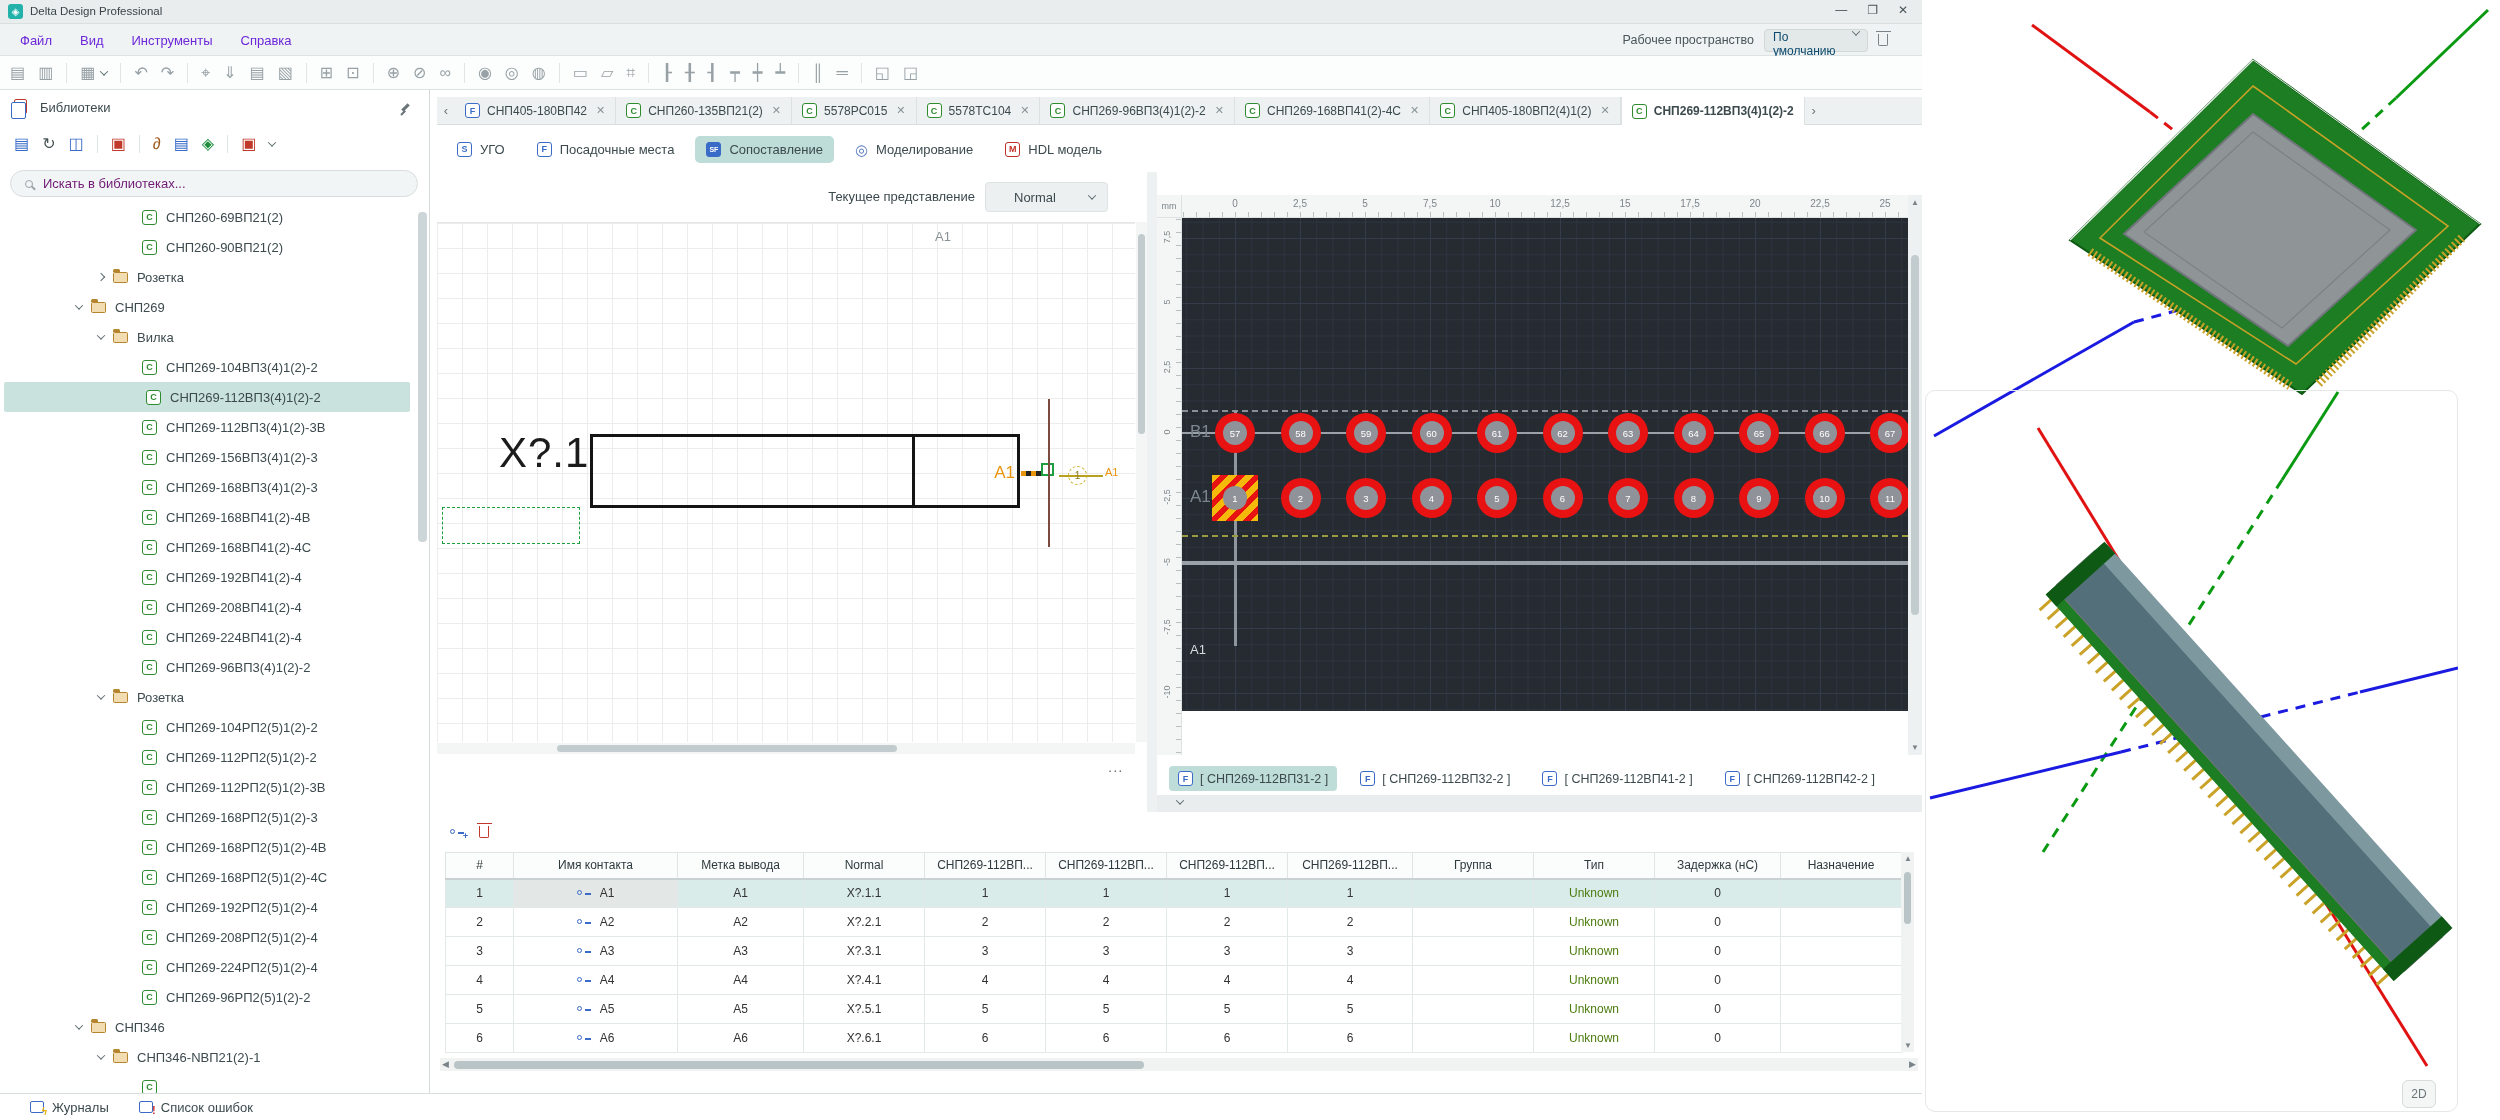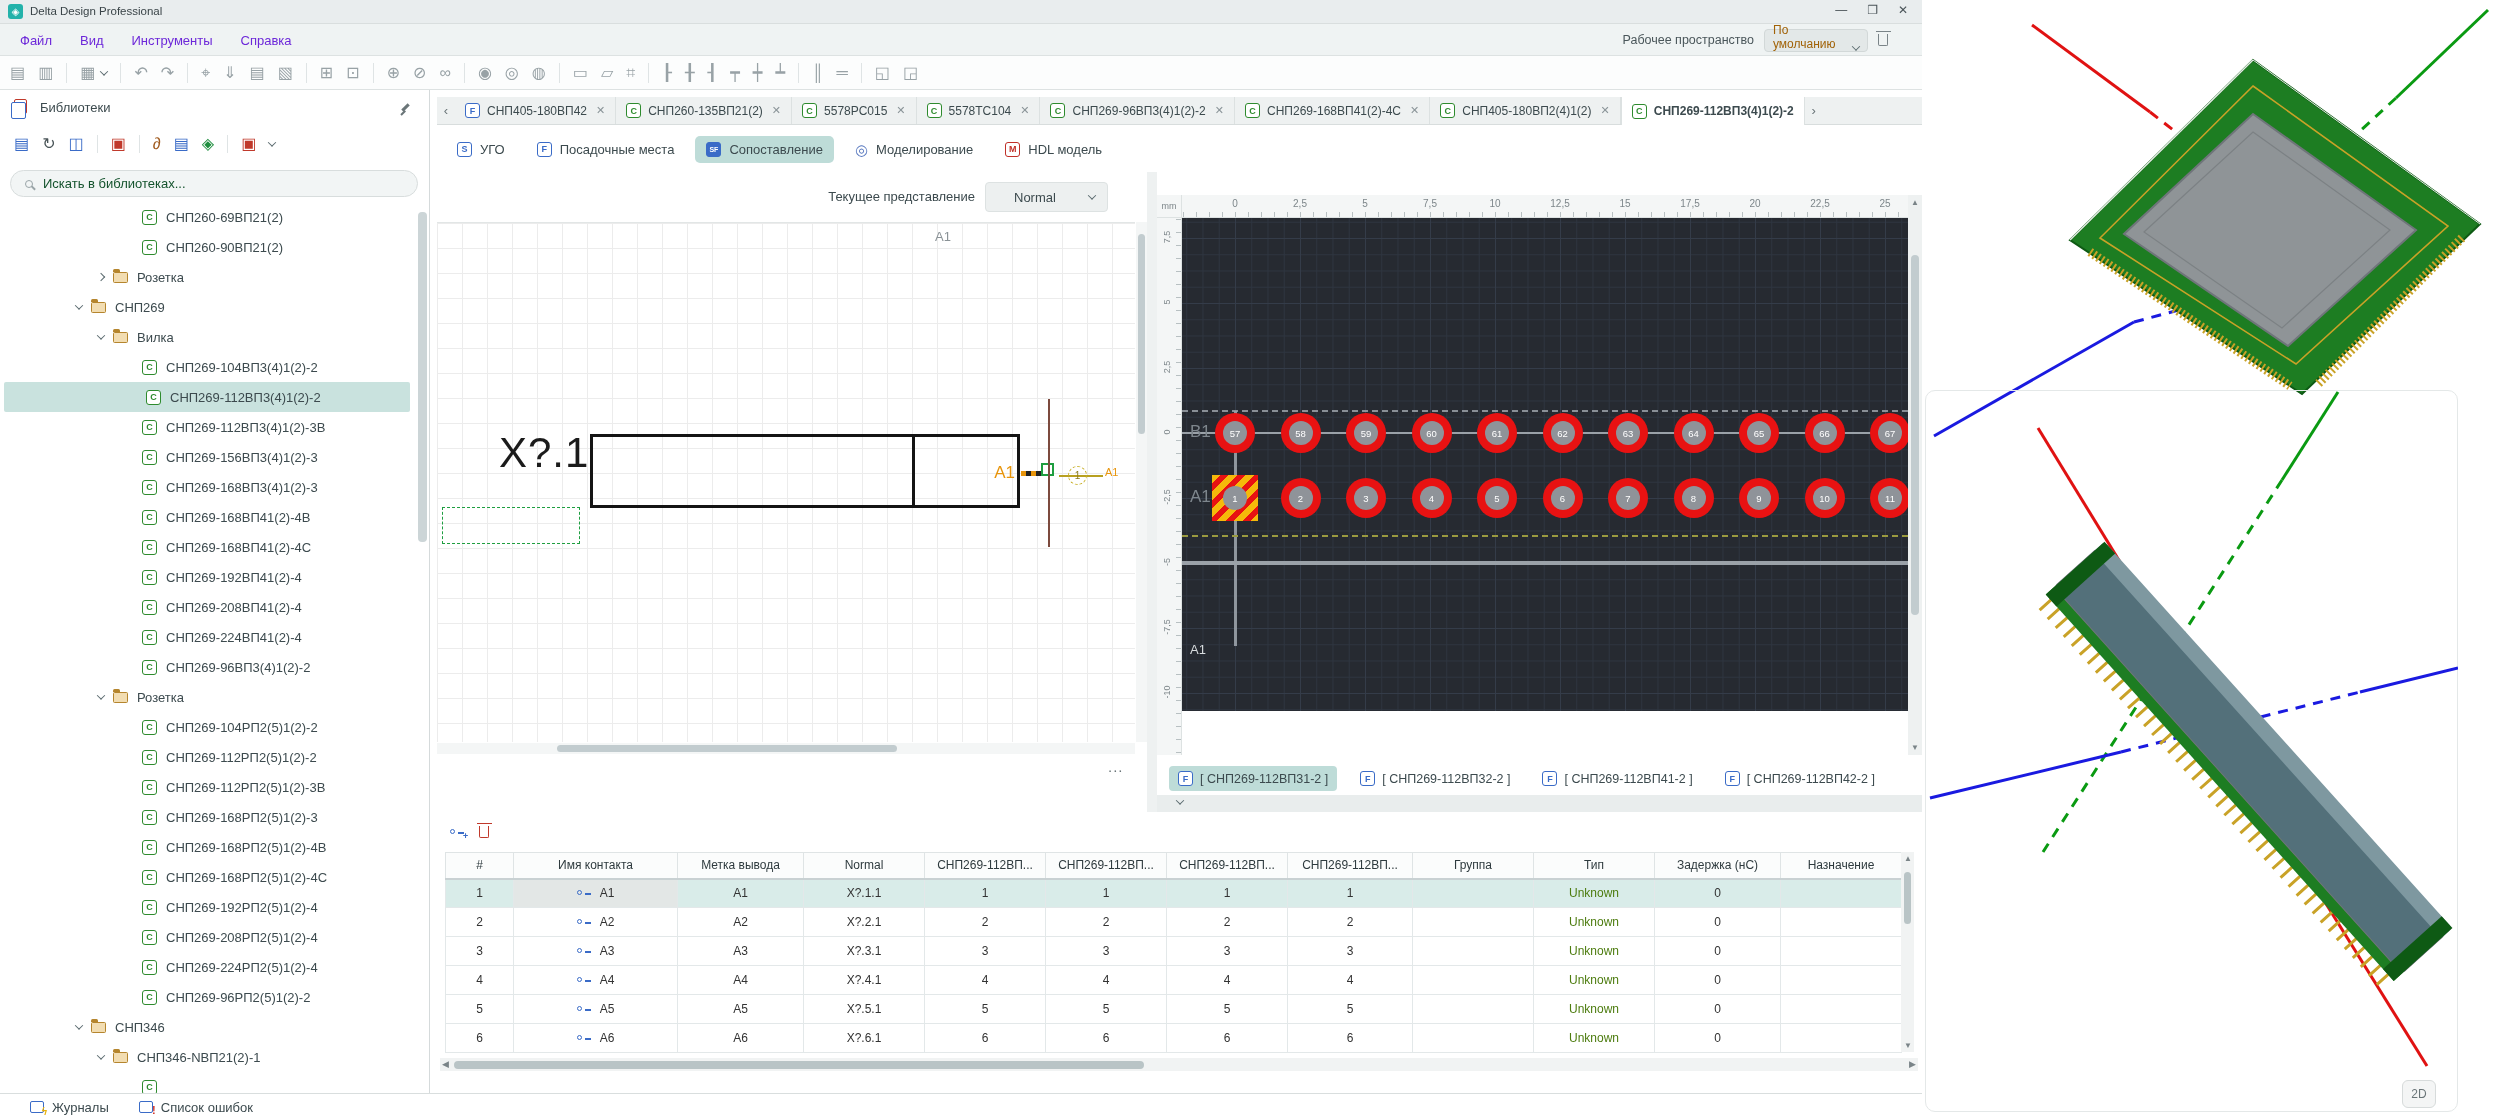--- a/index.html
+++ b/index.html
@@ -10,21 +10,21 @@
   .app-icon { position:absolute; left:8px; top:4px; width:15px; height:15px; background:#23b2aa; border-radius:3px; color:#fff; font-size:10px; display:flex; align-items:center; justify-content:center; }
   .title-text { position:absolute; left:30px; top:5px; font-size:11.5px; color:#3a4448; }
   .win-controls { position:absolute; right:14px; top:3px; display:flex; gap:20px; color:#4a5458; font-size:12px; }
   .win-controls span { cursor:default; }
 
   .menubar { position:absolute; left:0; top:24px; width:1922px; height:32px; background:#eff3f3; border-bottom:1px solid #dde2e2; }
   #menu-items { position:absolute; left:20px; top:0; height:32px; display:flex; align-items:center; gap:28px; }
   .menu-item { font-size:13px; color:#6d28d9; }
   .workspace { position:absolute; right:34px; top:0; height:32px; display:flex; align-items:center; gap:10px; }
   .ws-label { font-size:12.5px; color:#4a565a; }
-  .ws-select { width:104px; height:23px; background:#e3e8e8; border:1px solid #d2d8d8; border-radius:4px; display:flex; align-items:flex-end; justify-content:space-between; padding:0 8px; font-size:12px; color:#a16207; }
+  .ws-select { width:104px; height:23px; background:#e3e8e8; border:1px solid #d2d8d8; border-radius:4px; display:flex; align-items:flex-start; justify-content:space-between; padding:0 8px; font-size:12px; color:#0c4a6e; }
   .chev { display:inline-block; width:6px; height:6px; border-right:1.4px solid #5a6a6e; border-bottom:1.4px solid #5a6a6e; }
   .chev.down { transform:rotate(45deg) translate(-1px,-1px); }
   .chev.right { transform:rotate(-45deg); }
   .trash { display:inline-block; width:10px; height:12px; border:1.5px solid #7a8488; border-top:none; border-radius:0 0 2px 2px; position:relative; }
   .trash::before { content:''; position:absolute; left:-3.5px; top:-3.5px; width:15px; height:1.8px; background:#7a8488; }
   .trash.red { border-color:#c0392b; } .trash.red::before { background:#c0392b; }
 
   .toolbar { position:absolute; left:0; top:56px; width:1922px; height:34px; background:#fcfdfd; border-bottom:1px solid #dde2e2; display:flex; align-items:center; padding-left:10px; gap:13px; }
   .tb-ico { font-size:16px; color:#98a2a6; line-height:1; }
   .tb-sep { width:1px; height:20px; background:#dfe4e5; }
@@ -38,21 +38,21 @@
   .lib-title { position:absolute; left:40px; top:10px; font-size:13px; color:#3c4a4e; }
   .pinhdr { position:absolute; right:16px; top:11px; width:13px; height:13px; }
   .pinhdr::before { content:''; position:absolute; left:1px; top:5px; width:9px; height:3px; background:#6a7578; transform:rotate(-45deg); }
   .pinhdr::after { content:''; position:absolute; left:0; bottom:0; width:6px; height:1.6px; background:#6a7578; transform:rotate(-45deg); }
   #lib-toolbar { position:absolute; left:14px; top:38px; height:32px; display:flex; align-items:center; gap:13px; }
   .lt-ico { font-size:16px; line-height:1; }
   .lt-sep { width:1px; height:18px; background:#dfe4e5; }
   .lib-search { position:absolute; left:10px; top:80px; width:408px; height:27px; border:1px solid #d8dddd; background:#f2f5f5; border-radius:14px; display:flex; align-items:center; padding-left:14px; gap:10px; }
   .mag { width:8px; height:8px; border:1.5px solid #9aa5a8; border-radius:50%; position:relative; flex:none; }
   .mag::after { content:''; position:absolute; width:5px; height:1.5px; background:#9aa5a8; transform:rotate(45deg); right:-4px; bottom:-2px; }
-  .lib-search span { font-size:13px; color:#14532d; }
+  .lib-search span { font-size:13px; color:#701a75; }
   #lib-tree { position:absolute; left:0; top:112px; width:414px; height:891px; overflow:hidden; }
   .tree-row { position:relative; height:30px; display:flex; align-items:center; gap:9px; font-size:13px; color:#3c4a4e; }
   .tree-row.sel { background:#c9e2de; border-radius:2px; margin:0 4px; }
   .folder { width:15px; height:11px; background:#f2ddb2; border:1.3px solid #b5852d; border-radius:1.5px; position:relative; flex:none; }
   .folder::before { content:''; position:absolute; left:-1.3px; top:-4px; width:7px; height:3px; background:#b5852d; border-radius:1.5px 1.5px 0 0; }
   .badge { display:inline-flex; width:15px; height:15px; border:1.4px solid; border-radius:3px; font-size:9px; font-weight:bold; align-items:center; justify-content:center; flex:none; background:#fff; }
   .badge.c { color:#2e8b2e; border-color:#2e8b2e; }
   .badge.f { color:#3a6bc7; border-color:#3a6bc7; }
   .badge.sf { background:#3a6bc7; border-color:#3a6bc7; color:#fff; font-size:7px; }
   .badge.m { color:#c03028; border-color:#c03028; }

